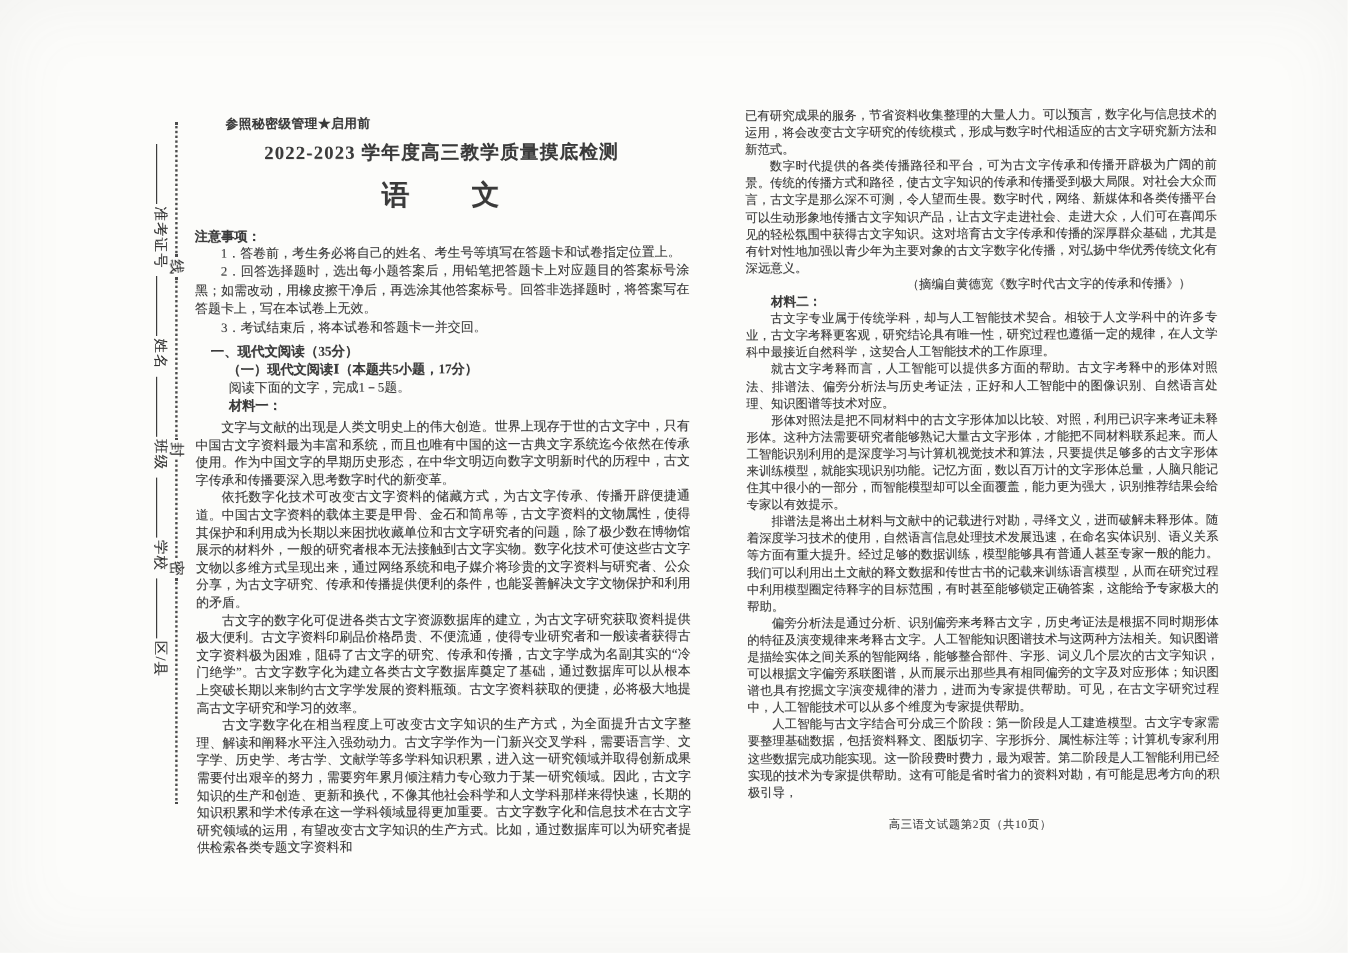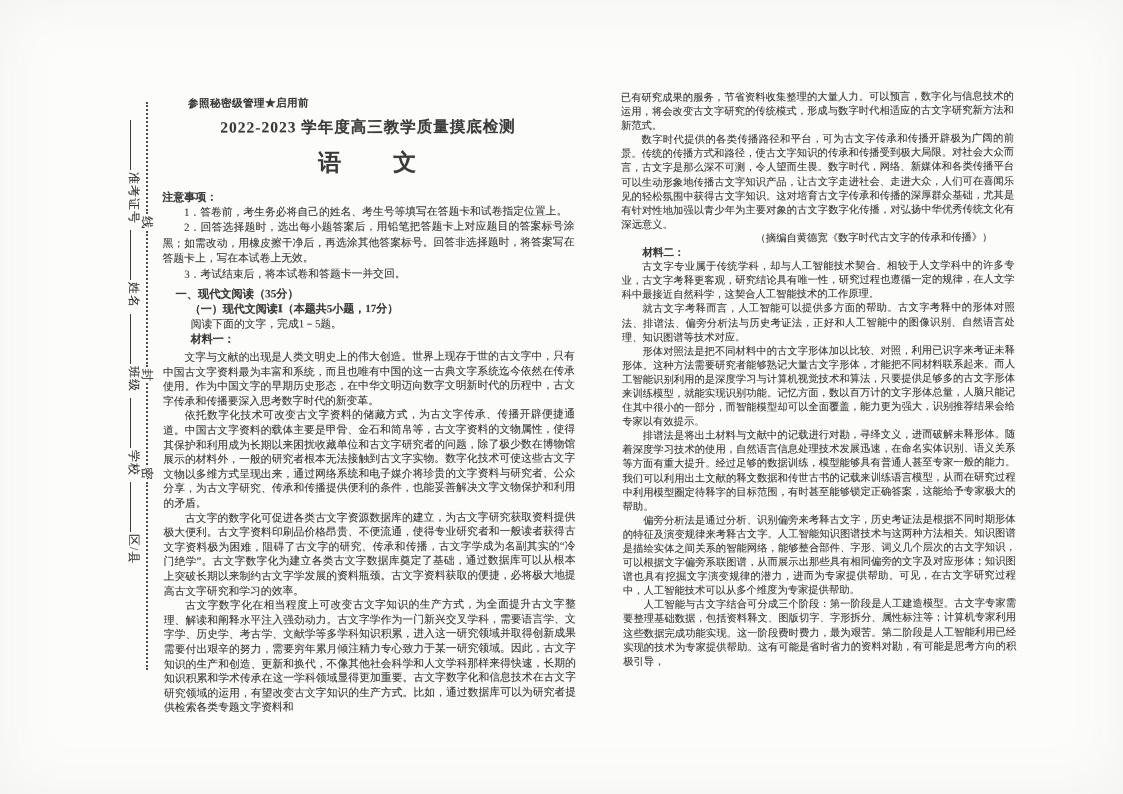--- a/index.html
+++ b/index.html
@@ -116,14 +116,15 @@
     <div class="attribution">（摘编自黄德宽《数字时代古文字的传承和传播》）</div>
 
     <div class="mat-label-r">材料二：</div>
     <p class="body-para">古文字专业属于传统学科，却与人工智能技术契合。相较于人文学科中的许多专业，古文字考释更客观，研究结论具有唯一性，研究过程也遵循一定的规律，在人文学科中最接近自然科学，这契合人工智能技术的工作原理。</p>
     <p class="body-para">就古文字考释而言，人工智能可以提供多方面的帮助。古文字考释中的形体对照法、排谱法、偏旁分析法与历史考证法，正好和人工智能中的图像识别、自然语言处理、知识图谱等技术对应。</p>
     <p class="body-para">形体对照法是把不同材料中的古文字形体加以比较、对照，利用已识字来考证未释形体。这种方法需要研究者能够熟记大量古文字形体，才能把不同材料联系起来。而人工智能识别利用的是深度学习与计算机视觉技术和算法，只要提供足够多的古文字形体来训练模型，就能实现识别功能。记忆方面，数以百万计的文字形体总量，人脑只能记住其中很小的一部分，而智能模型却可以全面覆盖，能力更为强大，识别推荐结果会给专家以有效提示。</p>
     <p class="body-para">排谱法是将出土材料与文献中的记载进行对勘，寻绎文义，进而破解未释形体。随着深度学习技术的使用，自然语言信息处理技术发展迅速，在命名实体识别、语义关系等方面有重大提升。经过足够的数据训练，模型能够具有普通人甚至专家一般的能力。我们可以利用出土文献的释文数据和传世古书的记载来训练语言模型，从而在研究过程中利用模型圈定待释字的目标范围，有时甚至能够锁定正确答案，这能给予专家极大的帮助。</p>
     <p class="body-para">偏旁分析法是通过分析、识别偏旁来考释古文字，历史考证法是根据不同时期形体的特征及演变规律来考释古文字。人工智能知识图谱技术与这两种方法相关。知识图谱是描绘实体之间关系的智能网络，能够整合部件、字形、词义几个层次的古文字知识，可以根据文字偏旁系联图谱，从而展示出那些具有相同偏旁的文字及对应形体；知识图谱也具有挖掘文字演变规律的潜力，进而为专家提供帮助。可见，在古文字研究过程中，人工智能技术可以从多个维度为专家提供帮助。</p>
     <p class="body-para">人工智能与古文字结合可分成三个阶段：第一阶段是人工建造模型。古文字专家需要整理基础数据，包括资料释文、图版切字、字形拆分、属性标注等；计算机专家利用这些数据完成功能实现。这一阶段费时费力，最为艰苦。第二阶段是人工智能利用已经实现的技术为专家提供帮助。这有可能是省时省力的资料对勘，有可能是思考方向的积极引导，</p>
   </div>
+  <div class="footer footer-right">高三语文试题第2页（共10页）</div>
 
 </div>
 
 </body></html>

